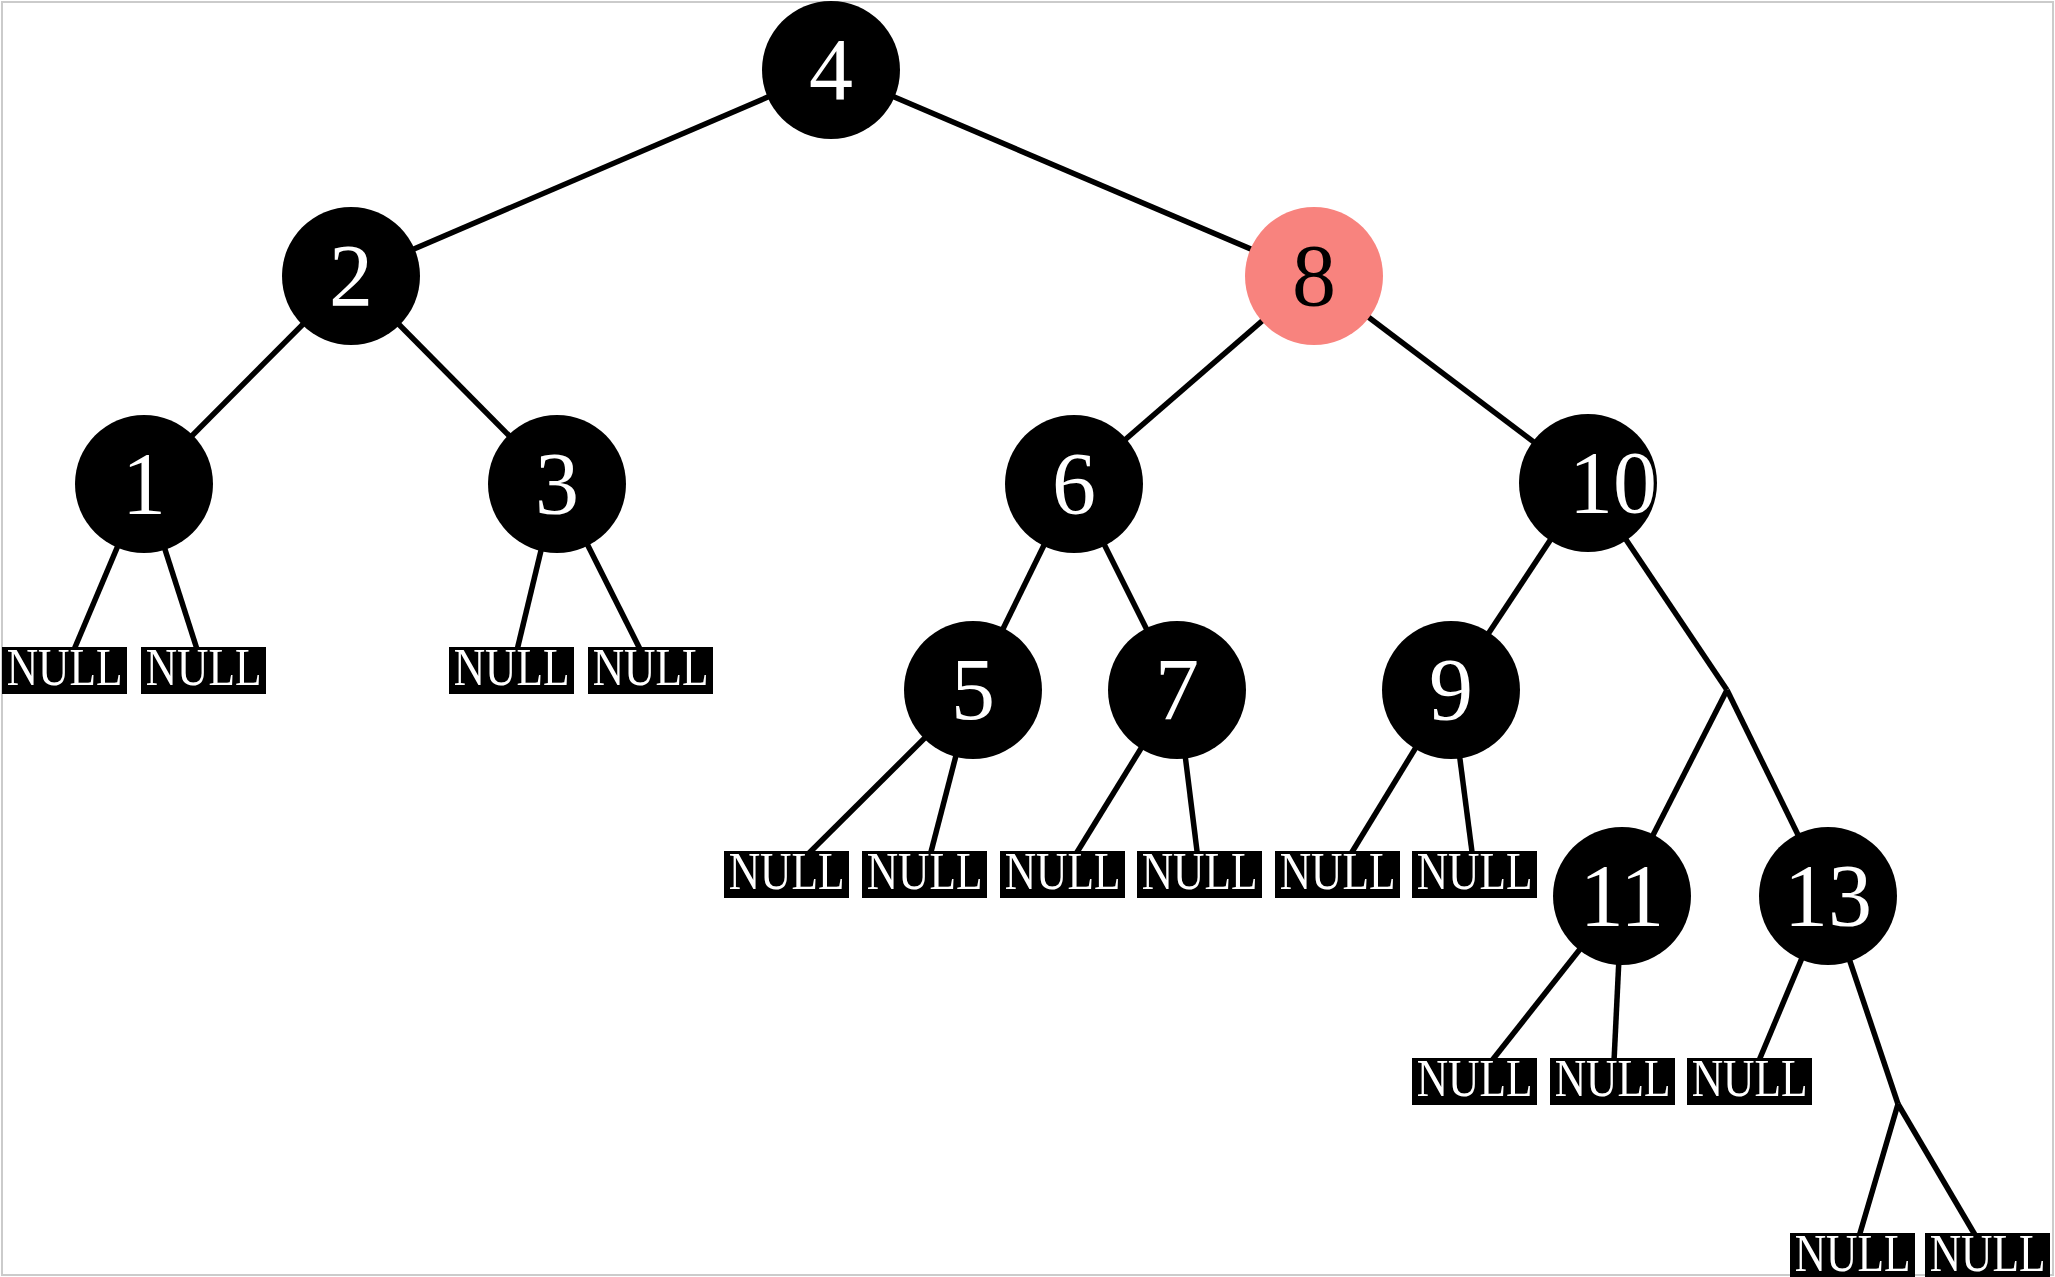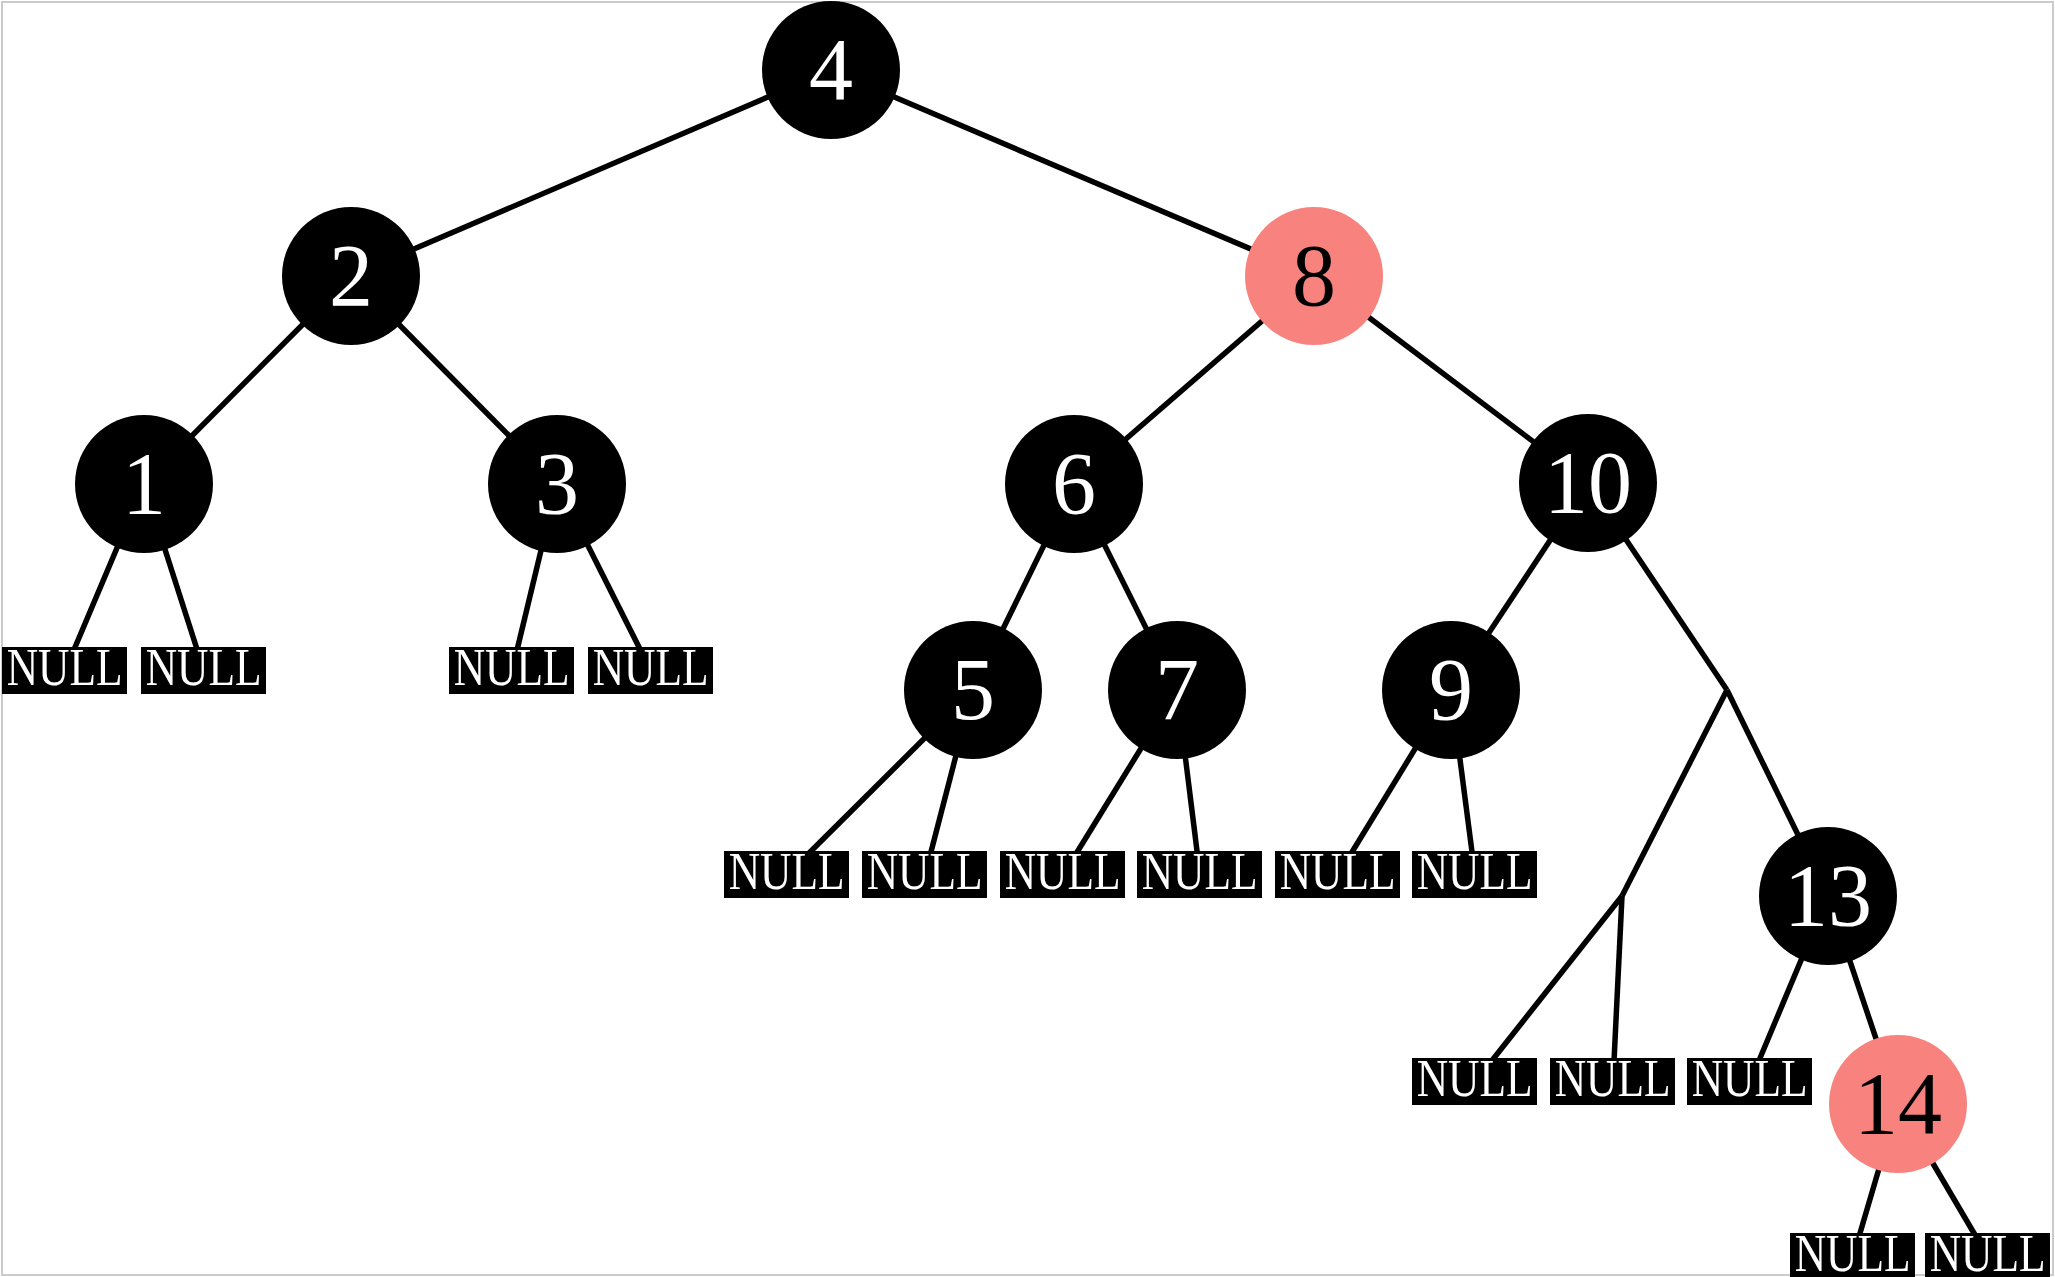--- a/index.html
+++ b/index.html
@@ -86,37 +86,37 @@
     </div>
     <div class="node black" style="left: 75px; top: 415px; height: 138px; width: 138px; background: rgb(0, 0, 0); color: rgb(255, 255, 255);">
       <span>1</span>
     </div>
     <div class="node black" style="left: 488px; top: 415px; height: 138px; width: 138px; background: rgb(0, 0, 0); color: rgb(255, 255, 255);">
       <span>3</span>
     </div>
     <div class="node black" style="left: 1005px; top: 415px; height: 138px; width: 138px; background: rgb(0, 0, 0); color: rgb(255, 255, 255);">
       <span>6</span>
     </div>
-    <div class="node black" style="left: 1519px; top: 414px; height: 138px; width: 138px; background: rgb(0, 0, 0); color: rgb(255, 255, 255);">
+    <div class="node black" style="left: 1519px; top: 414px; height: 138px; width: 138px; background: rgb(0, 0, 0); color: rgb(255, 255, 255); justify-content: flex-end;">
       <span>10</span>
     </div>
     <div class="node black" style="left: 904px; top: 621px; height: 138px; width: 138px; background: rgb(0, 0, 0); color: rgb(255, 255, 255);">
       <span>5</span>
     </div>
     <div class="node black" style="left: 1108px; top: 621px; height: 138px; width: 138px; background: rgb(0, 0, 0); color: rgb(255, 255, 255);">
       <span>7</span>
     </div>
     <div class="node black" style="left: 1382px; top: 621px; height: 138px; width: 138px; background: rgb(0, 0, 0); color: rgb(255, 255, 255);">
       <span>9</span>
     </div>
+    <div class="node black" style="left: 1553px; top: 827px; height: 138px; width: 138px; background: rgb(0, 0, 0); color: rgb(255, 255, 255);">
+      <span>11</span>
+    </div>
     <div class="node black" style="left: 1759px; top: 827px; height: 138px; width: 138px; background: rgb(0, 0, 0); color: rgb(255, 255, 255);">
       <span>13</span>
-    </div>
-    <div class="node red" style="left: 1829px; top: 1035px; height: 138px; width: 138px; background: rgb(248, 131, 126); color: rgb(0, 0, 0);">
-      <span>14</span>
     </div>
     <div class="null-box" style="left: 2px; top: 647px;">
       <span>NULL</span>
     </div>
     <div class="null-box" style="left: 141px; top: 647px;">
       <span>NULL</span>
     </div>
     <div class="null-box" style="left: 449px; top: 647px;">
       <span>NULL</span>
     </div>

